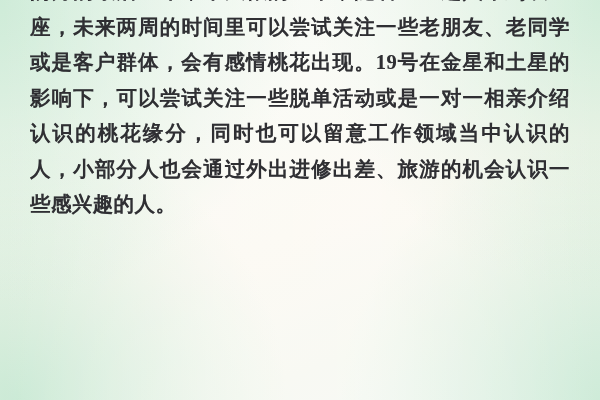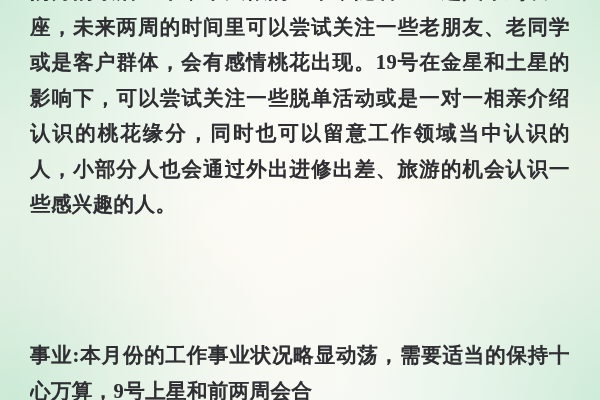--- a/index.html
+++ b/index.html
@@ -87,18 +87,15 @@
 </head>
 <body>
 
 <div class="page">
   <div class="content">
 
     <div class="para-clip">
       <p class="para">阴月的最后一年，十天似的一半，随着金星进入十到双鱼座，未来两周的时间里可以尝试关注一些老朋友、老同学或是客户群体，会有感情桃花出现。19号在金星和土星的影响下，可以尝试关注一些脱单活动或是一对一相亲介绍认识的桃花缘分，同时也可以留意工作领域当中认识的人，小部分人也会通过外出进修出差、旅游的机会认识一些感兴趣的人。</p>
     </div>
 
-    <div class="para-second">
-      <p class="para">事业:本月份的工作事业状况略显动荡，需要适当的保持十心万算，9号上星和前两周会合</p>
-    </div>
 
   </div>
 </div>
 
 </body></html>

